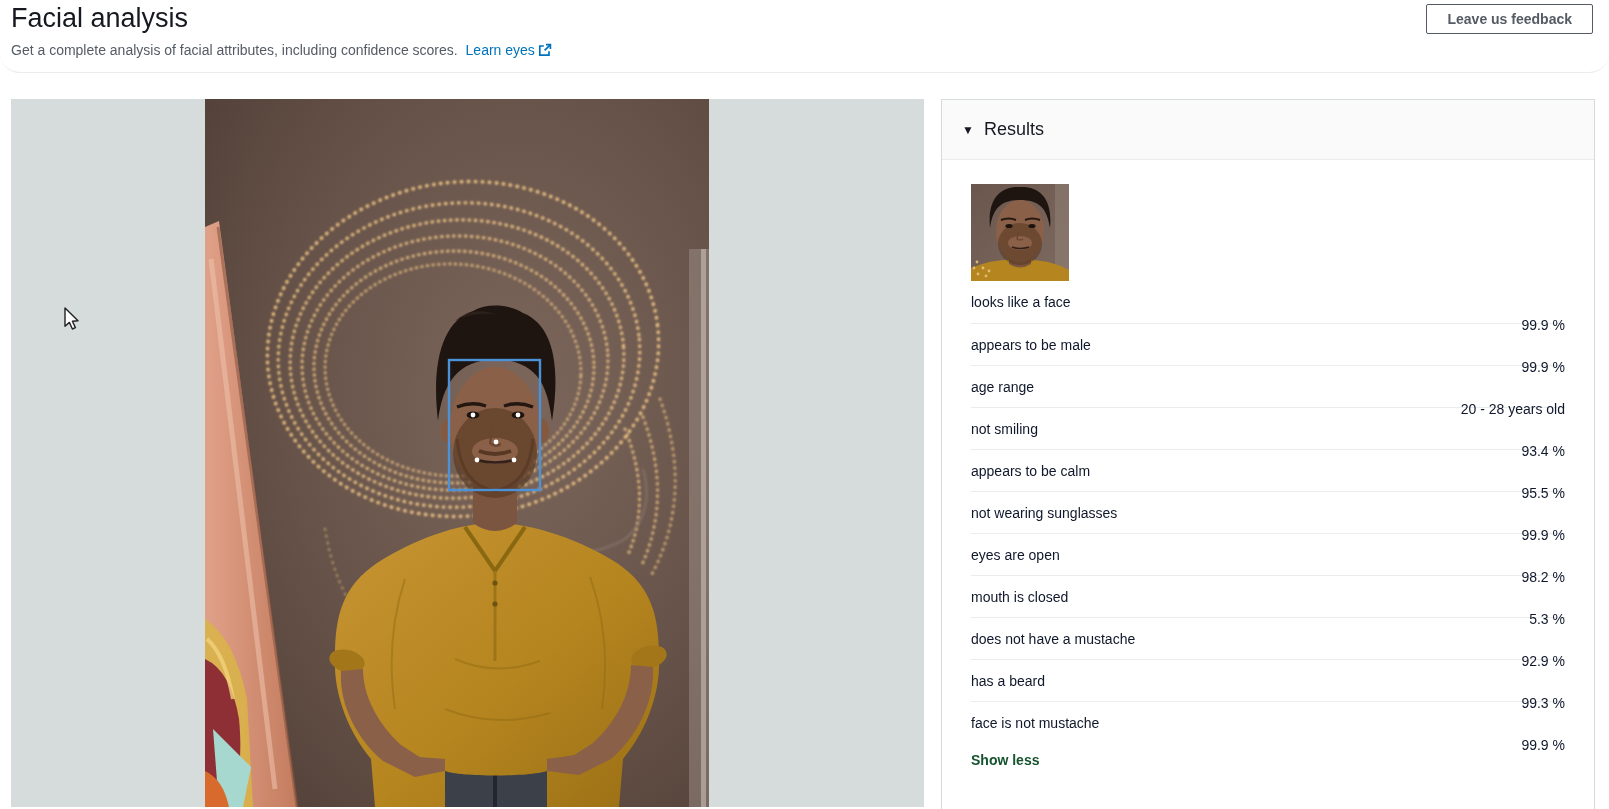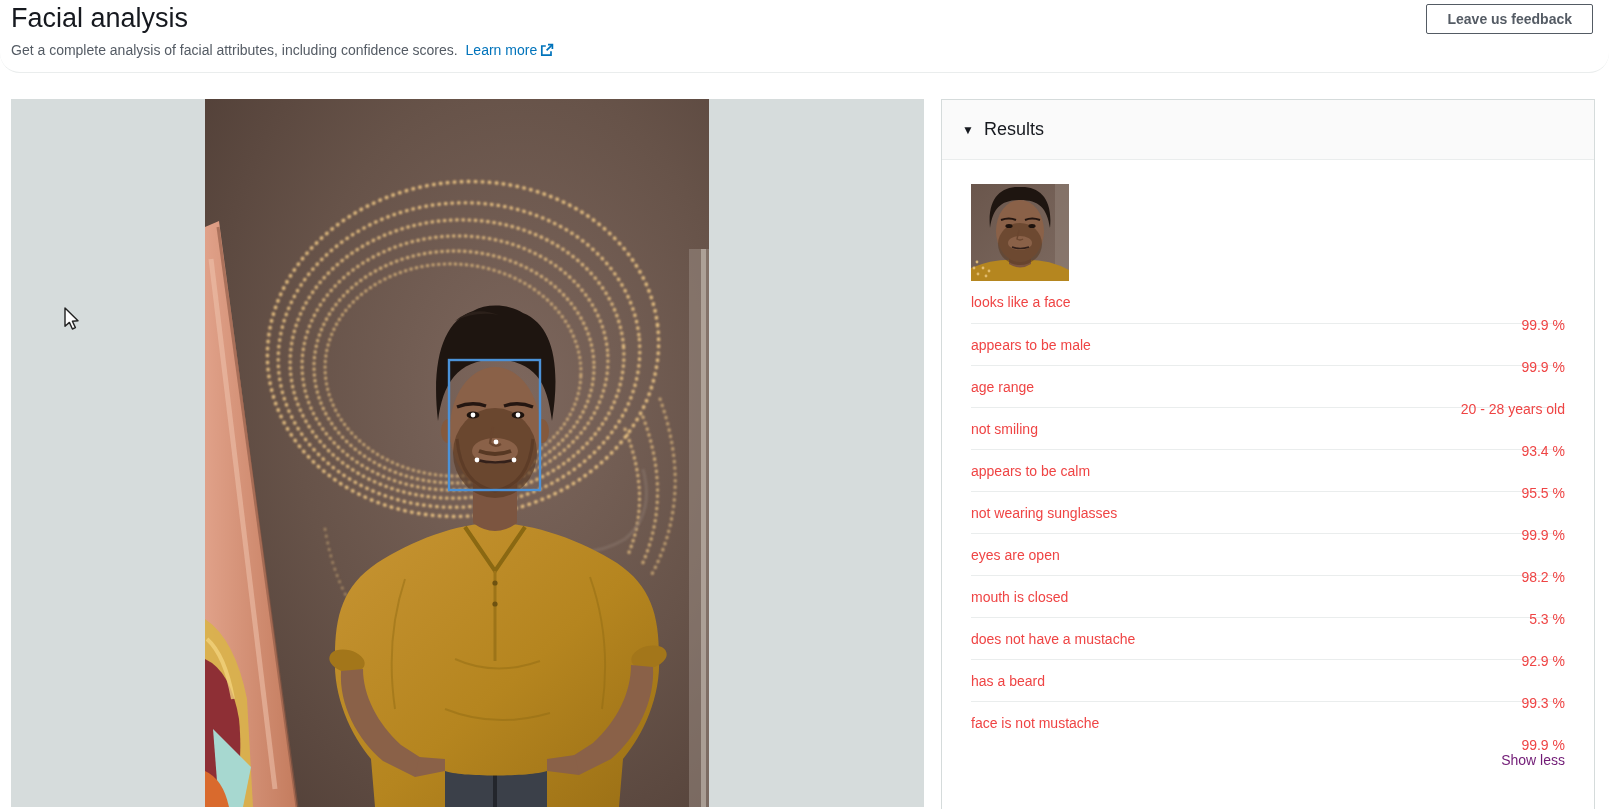--- a/index.html
+++ b/index.html
@@ -62,39 +62,39 @@
   }
   .collapse-caret { font-size: 12px; color: #16191f; margin-right: 10px; }
   .results-title { font-size: 18px; font-weight: 400; color: #16191f; }
 
   .results-body { padding: 24px 29px 0 29px; }
   .face-thumb { width: 98px; height: 97px; overflow: hidden; display: block; }
 
   .attr-rows { margin-top: 0; }
   .attr-row {
     height: 42px; display: flex; align-items: center;
-    justify-content: space-between; font-size: 14px; color: #ef4444;
+    justify-content: space-between; font-size: 14px; color: #0f172a;
   }
   .attr-row + .attr-row { border-top: 1px solid #eaeded; }
   .attr-label { white-space: nowrap; }
   .attr-value { white-space: nowrap; margin-top: 45px; }
 
   .show-less {
-    text-align: right; padding-top: 9px;
-    font-size: 14px; font-weight: 400; color: #701a75; cursor: pointer;
+    text-align: left; padding-top: 9px;
+    font-size: 14px; font-weight: 700; color: #14532d; cursor: pointer;
   }
 </style>
 </head>
 <body>
 
 <div class="page-header">
   <div class="page-title">Facial analysis</div>
   <div class="page-subtitle">
     <span>Get a complete analysis of facial attributes, including confidence scores.</span>
-    <a class="learn-more-link"><span>Learn more</span></a><span class="ext-icon"><svg width="14" height="14" viewBox="0 0 14 14">
+    <a class="learn-more-link"><span>Learn eyes</span></a><span class="ext-icon"><svg width="14" height="14" viewBox="0 0 14 14">
           <g fill="none" stroke="#0073bb" stroke-width="1.7">
             <path d="M11,8.2 V12.2 H1.8 V3 H5.8"></path>
             <path d="M8,1.6 H12.4 V6"></path>
             <path d="M12.2,1.8 L6.6,7.4"></path>
           </g>
         </svg></span>
   </div>
 </div>
 <button class="feedback-btn">Leave us feedback</button>
 

